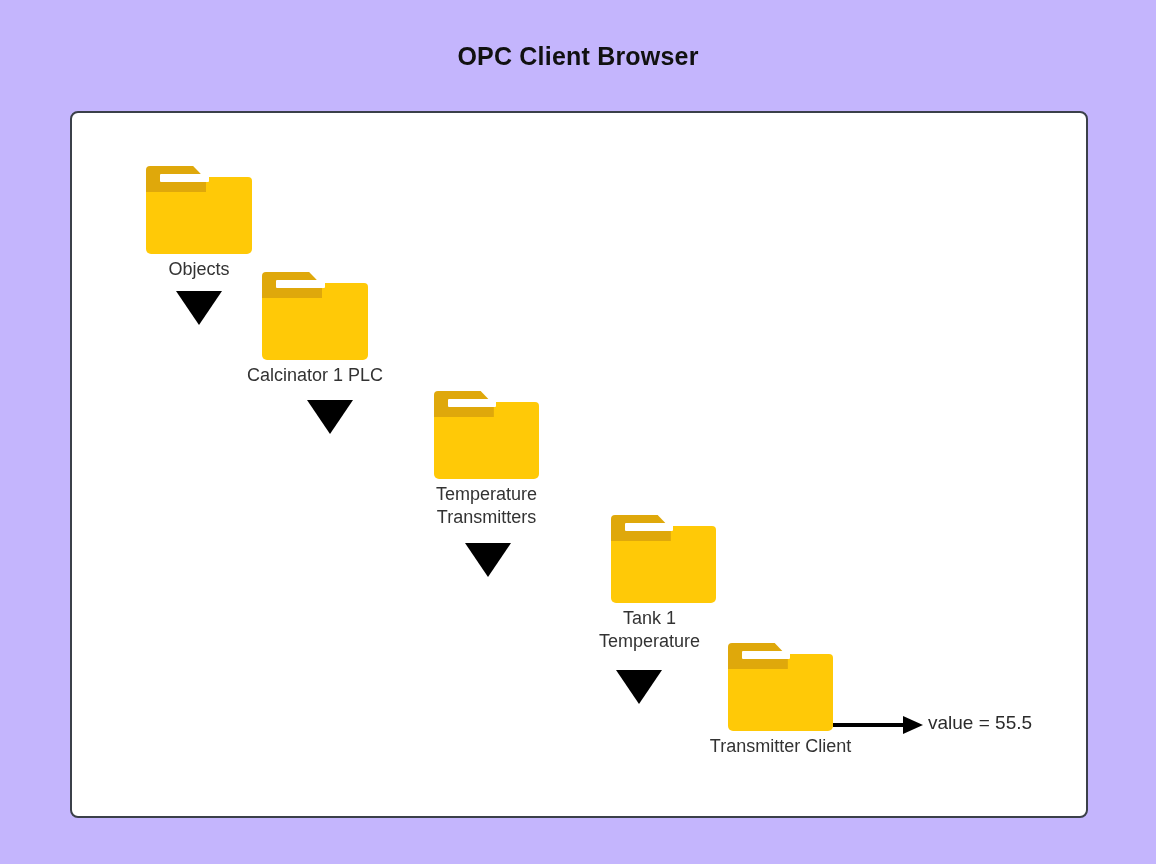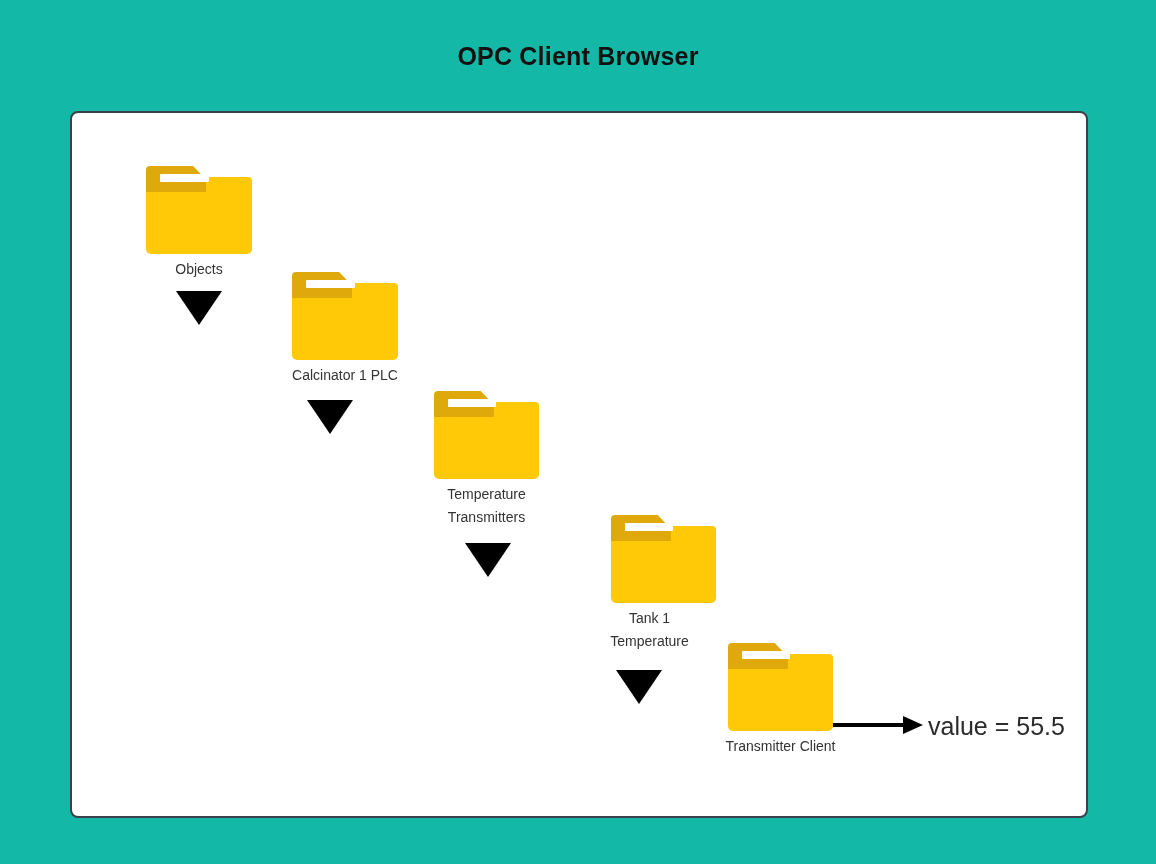--- a/index.html
+++ b/index.html
@@ -12,21 +12,21 @@
     width: 1156px;
     height: 864px;
     font-family: "Liberation Sans", sans-serif;
     color: #262626;
     overflow: hidden;
   }
   #page {
     position: relative;
     width: 1156px;
     height: 864px;
-    background: #14b8a6;
+    background: #c4b5fd;
   }
 
   
   .page-title {
     position: absolute;
     left: 0;
     top: 42px;
     width: 1156px;
     text-align: center;
     font-size: 25px;
@@ -84,21 +84,21 @@
     width: 46%;
     height: 9.5%;
     background: #ffffff;
     border-radius: 1px;
   }
 
   
   .caption {
     position: absolute;
     text-align: center;
-    font-size: 14px;
+    font-size: 18px;
     line-height: 23px;
     color: #333333;
     white-space: pre-line;
     left: 50%;
     transform: translateX(-50%);
     top: 100%;
     margin-top: 4px;
     width: 260px;
   }
 
@@ -127,21 +127,21 @@
     position: absolute;
     top: -7px;
     width: 0;
     height: 0;
     border-top: 9px solid transparent;
     border-bottom: 9px solid transparent;
     border-left: 20px solid #000000;
   }
   .value-label {
     position: absolute;
-    font-size: 25px;
+    font-size: 19px;
     color: #2b2b2b;
     white-space: pre;
   }
 </style>
 </head>
 <body>
 
 <div id="page">
 
   <div class="page-title">OPC Client Browser</div>
@@ -151,21 +151,21 @@
 
   <div class="node" id="node-0" style="left: 146px; top: 166px; width: 106px; height: 88px;">
     <div class="folder" style="width: 106px; height: 88px;">
       <div class="f-body"></div>
       <div class="f-tab"></div>
       <div class="f-strip"></div>
     </div>
     <div class="caption">Objects</div>
   </div>
 
-  <div class="node" id="node-1" style="left: 292px; top: 272px; width: 106px; height: 88px;">
+  <div class="node" id="node-1" style="left: 262px; top: 272px; width: 106px; height: 88px;">
     <div class="folder" style="width: 106px; height: 88px;">
       <div class="f-body"></div>
       <div class="f-tab"></div>
       <div class="f-strip"></div>
     </div>
     <div class="caption">Calcinator 1 PLC</div>
   </div>
 
   <div class="node" id="node-2" style="left: 434px; top: 391px; width: 105px; height: 88px;">
     <div class="folder" style="width: 105px; height: 88px;">

